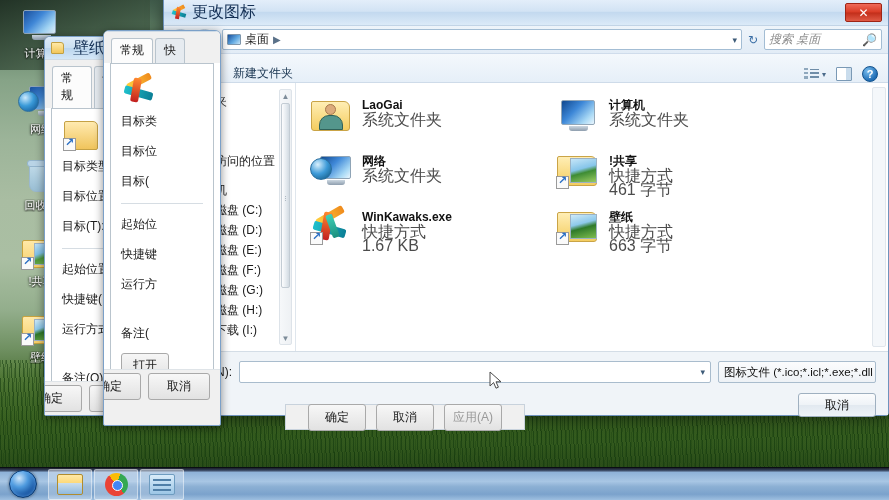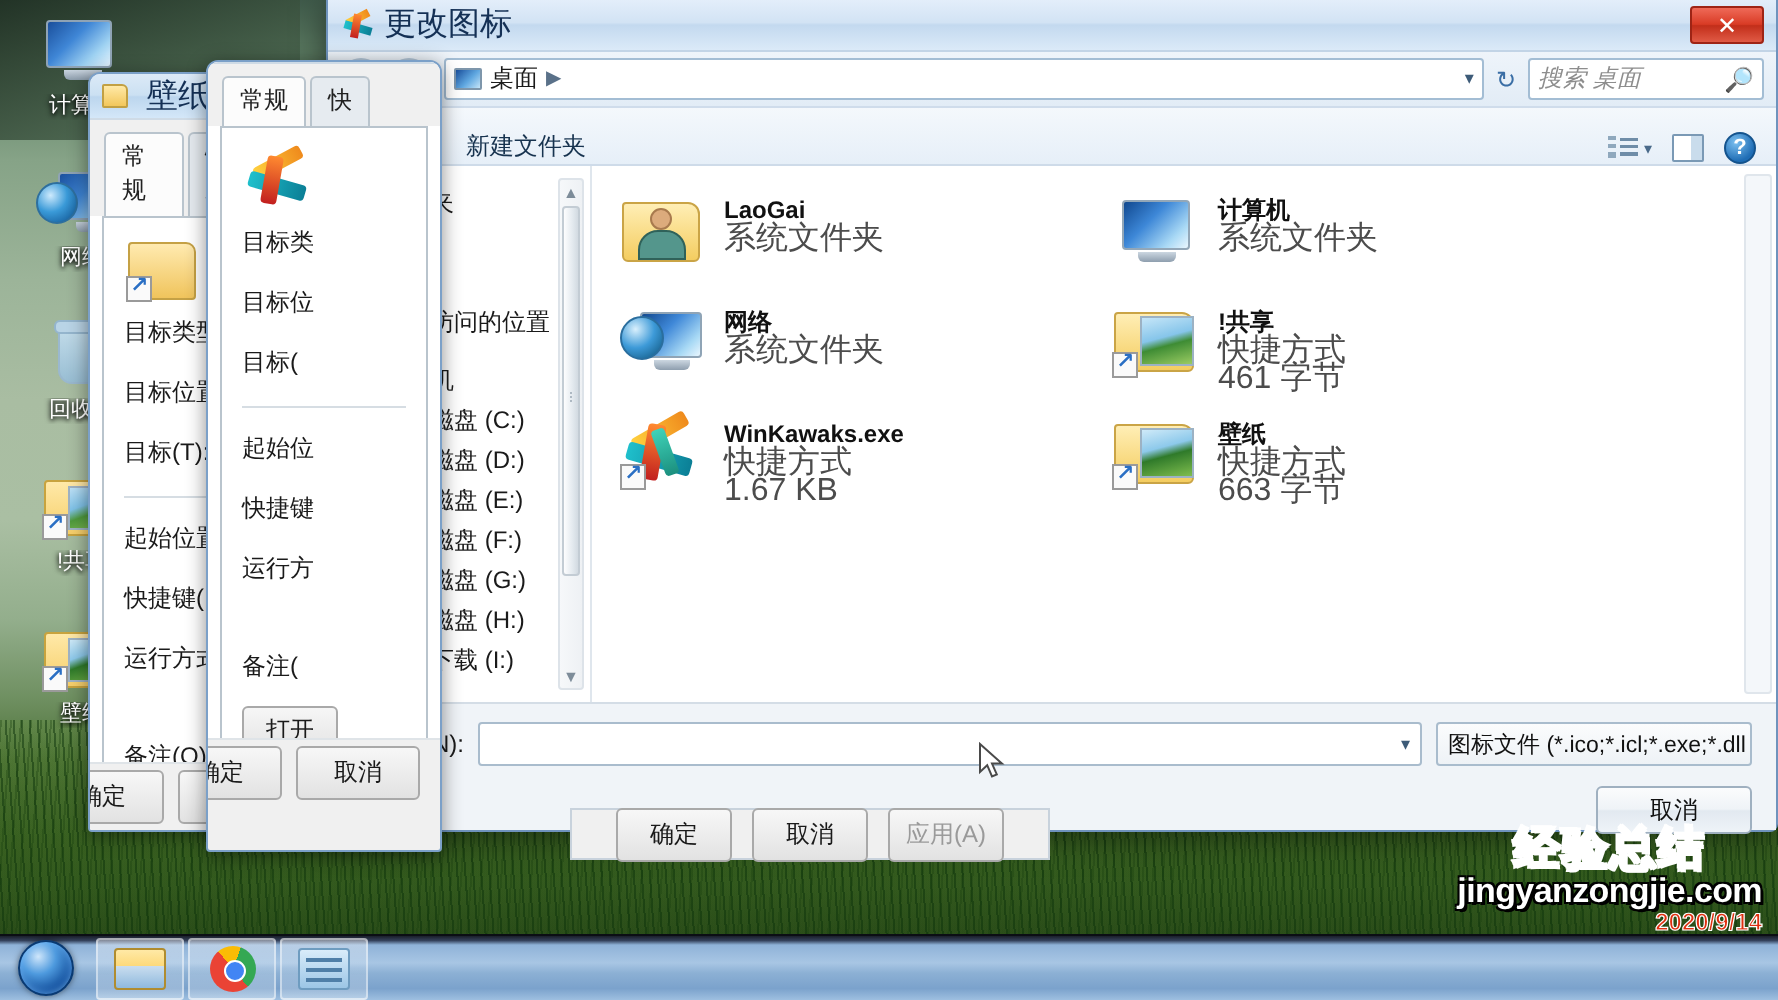--- a/index.html
+++ b/index.html
@@ -857,19 +857,14 @@
       <div class="tb-explorer"></div>
     </div>
     <div class="tb-btn">
       <div class="tb-chrome"></div>
     </div>
     <div class="tb-btn">
       <div class="tb-cpl"></div>
     </div>
   </div>
 
-  <div class="watermark">
-    <div class="wm-cn">经验总结</div>
-    <div class="wm-en">jingyanzongjie.com</div>
-    <div class="wm-date">2020/9/14</div>
-  </div>
 
 </div>
 
 </body></html>

